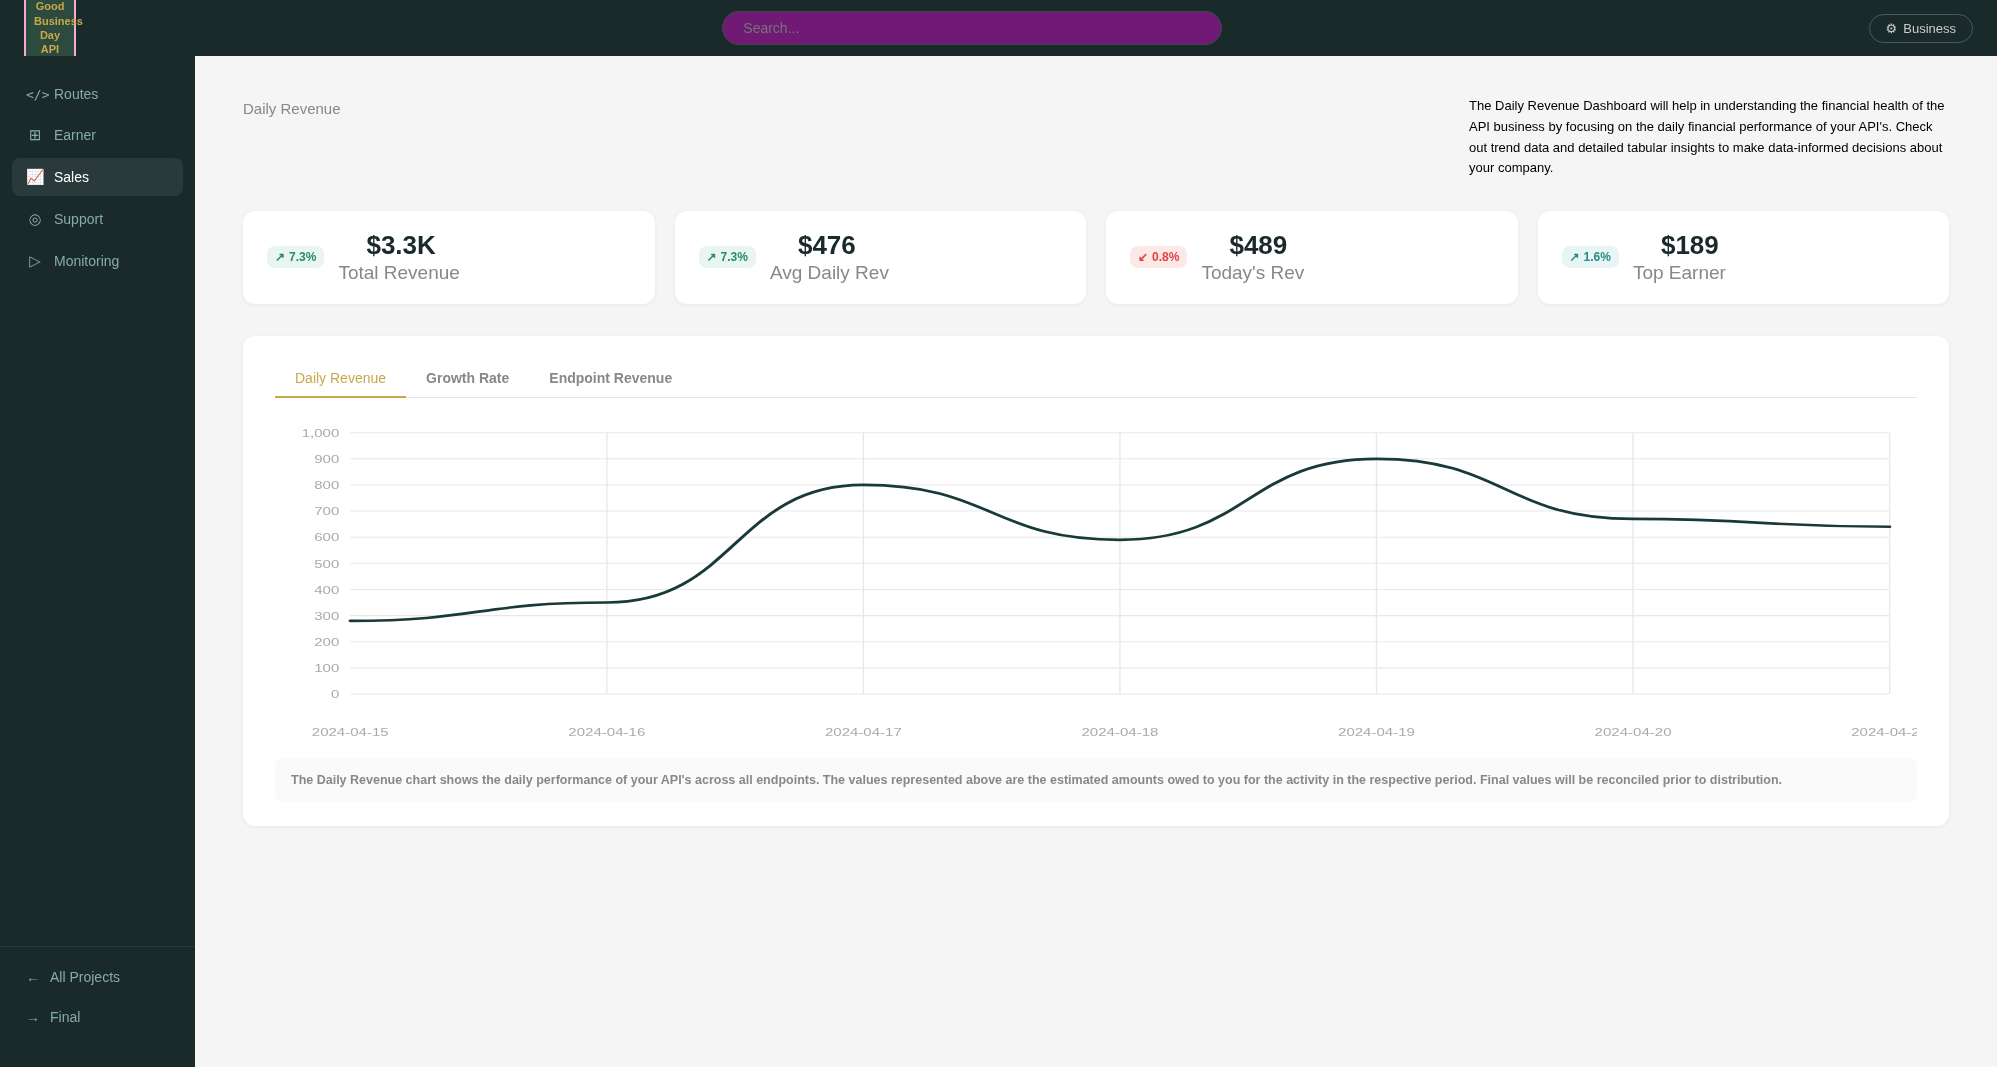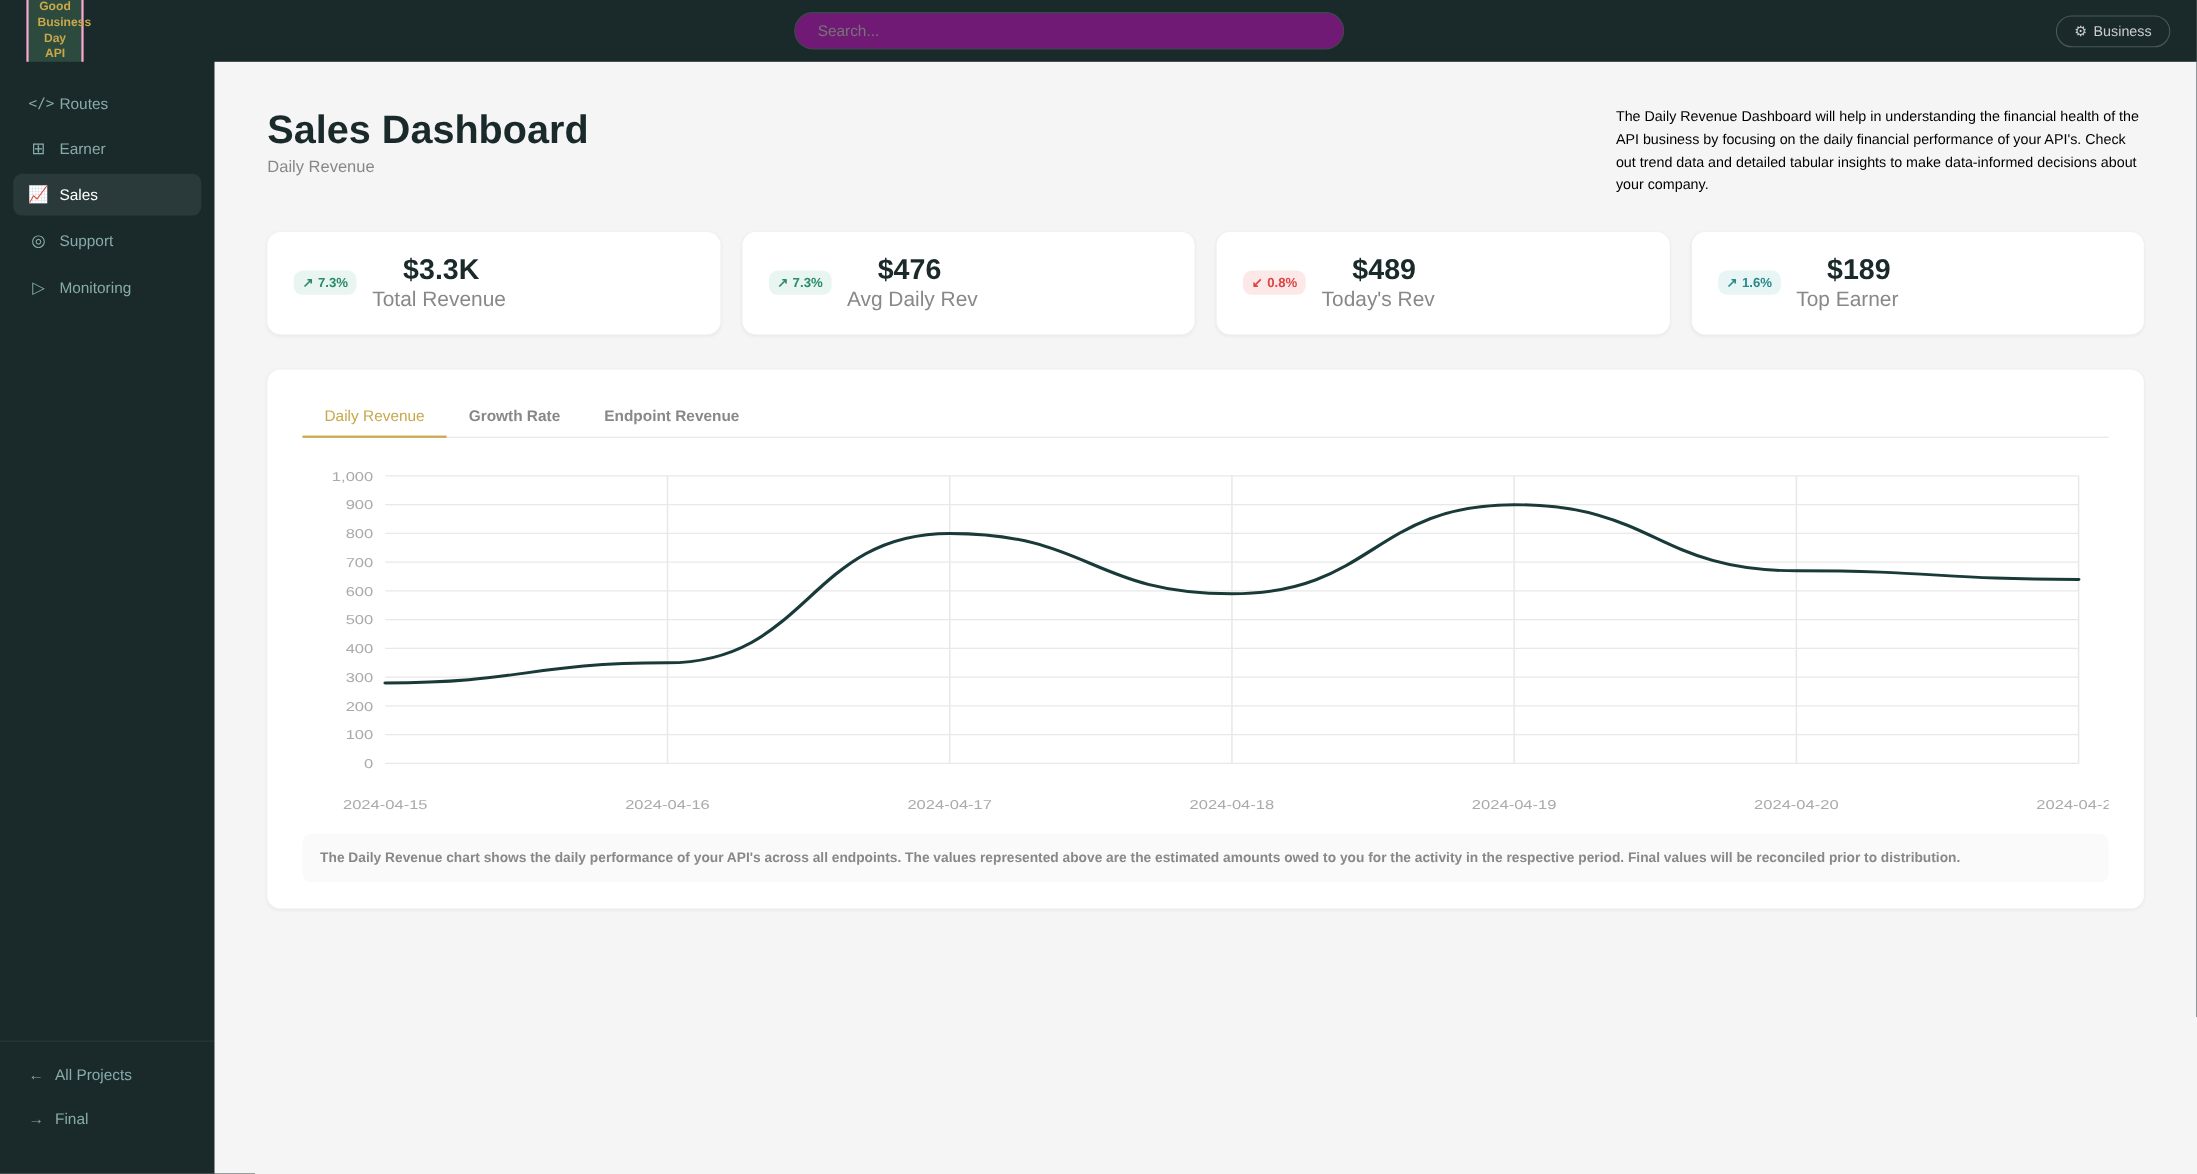--- a/index.html
+++ b/index.html
@@ -293,21 +293,20 @@
         <span class="icon">→</span>
         <span>Final</span>
       </div>
     </div>
   </nav>
 
   <main class="content">
 
     <div class="page-header">
       <div class="page-title-section">
-        <h1 class="page-title">Sales Dashboard</h1>
         <p class="page-subtitle">Daily Revenue</p>
       </div>
       <p class="page-description">The Daily Revenue Dashboard will help in understanding the financial health of the API business by focusing on the daily financial performance of your API's. Check out trend data and detailed tabular insights to make data-informed decisions about your company.</p>
     </div>
 
     <div class="stats-grid" id="stats-grid">
         <div class="stat-card">
     <div class="stat-badge up">
       <span>↗</span>
       <span>7.3%</span>

